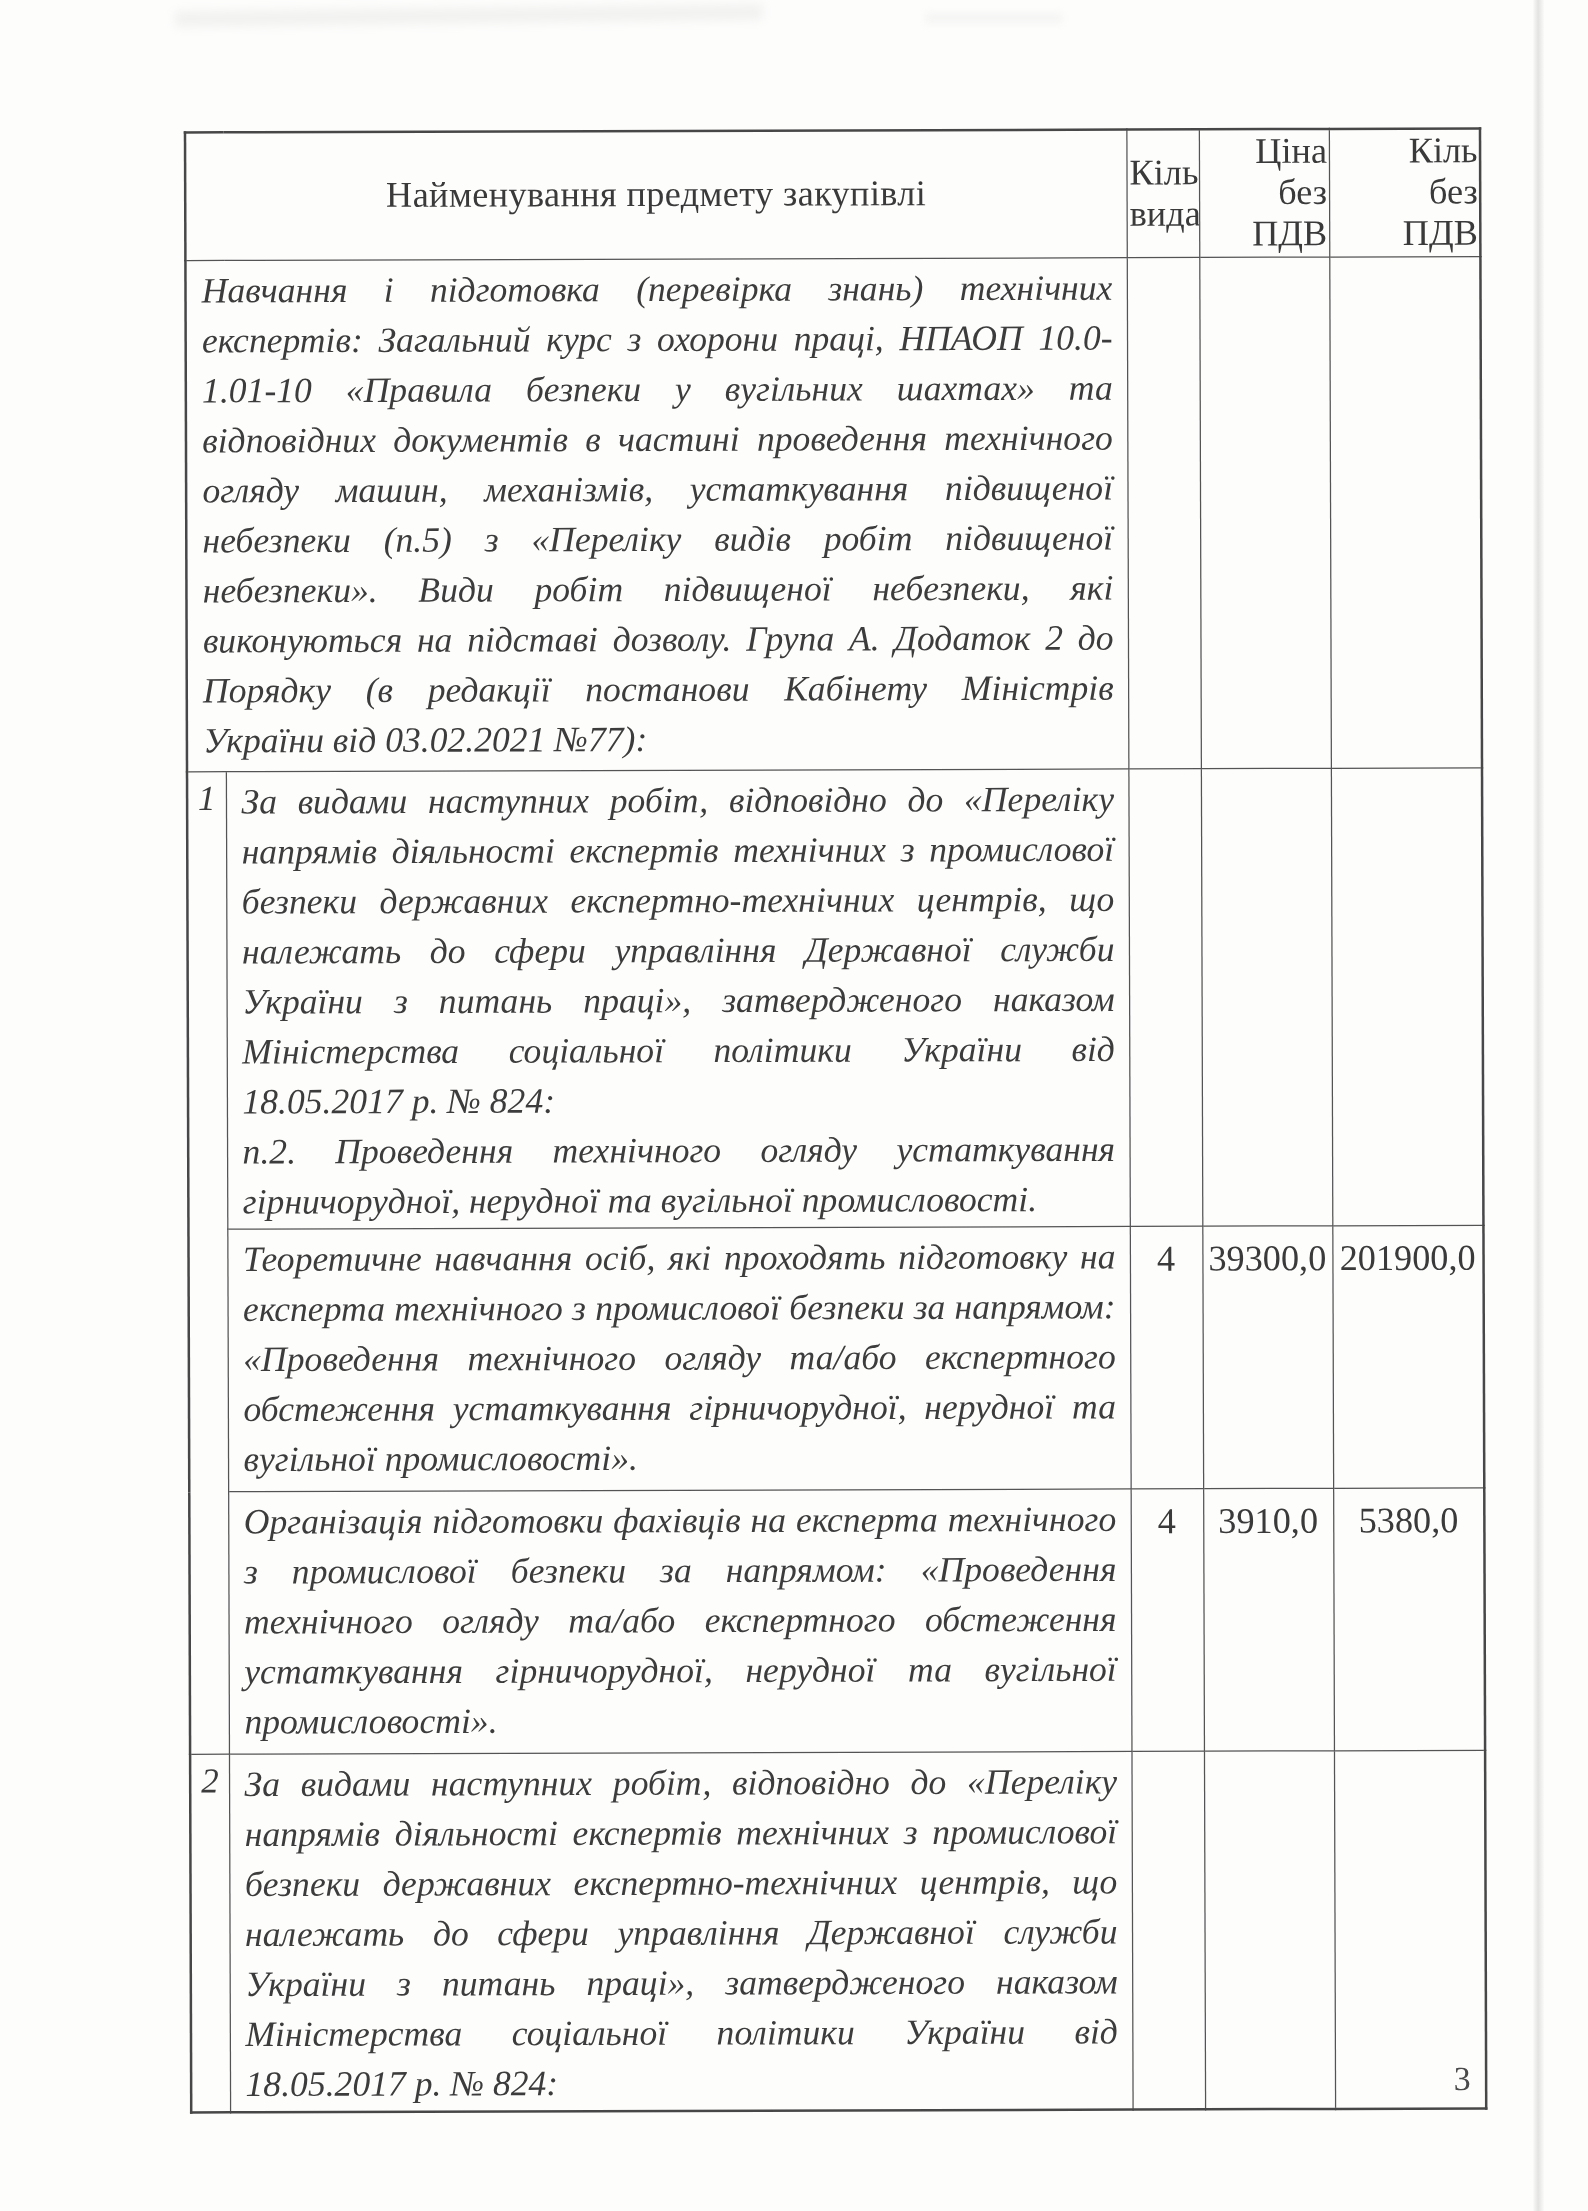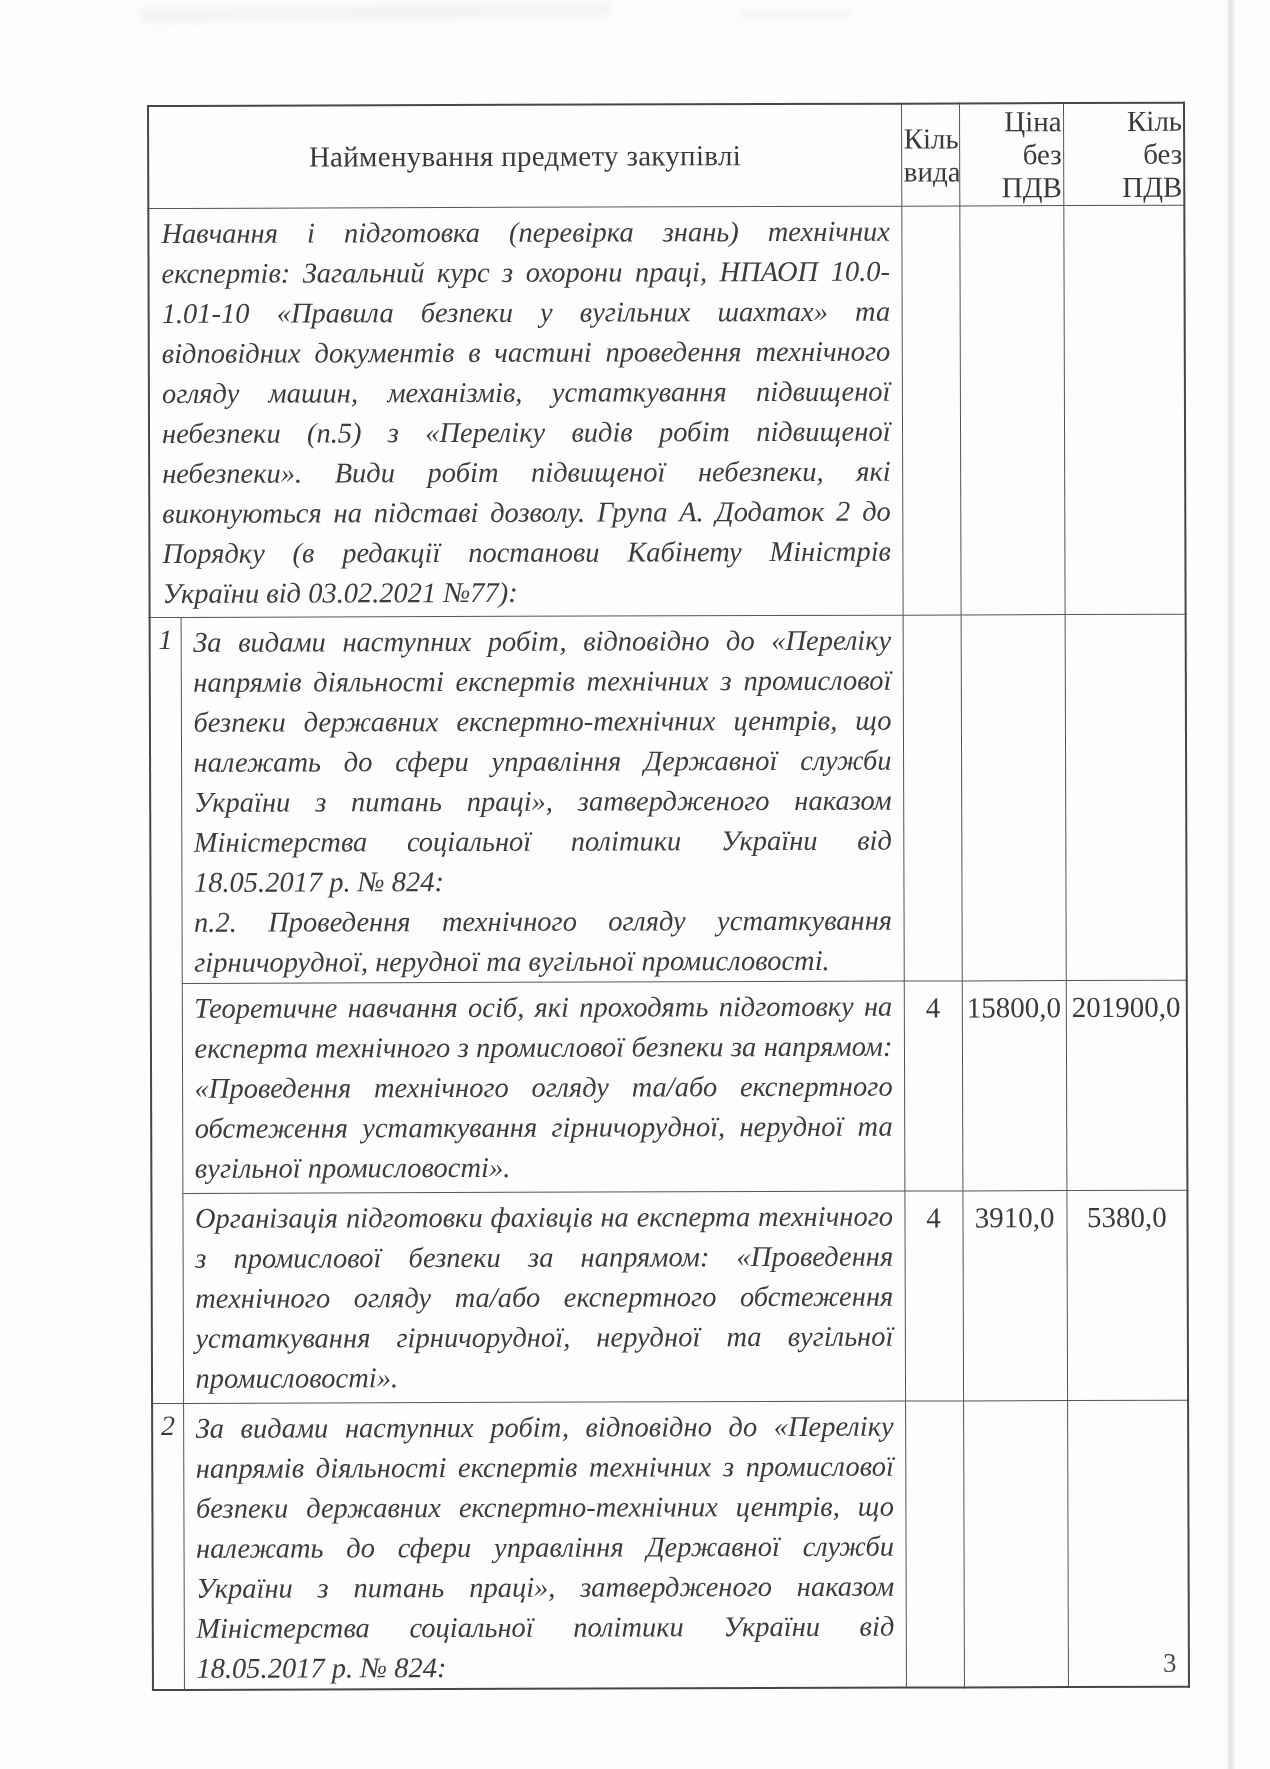--- a/index.html
+++ b/index.html
@@ -111,21 +111,21 @@
     <td></td>
     <td></td>
     <td></td>
   </tr>
 
   <tr class="r-sub">
     <td class="cell-text">
       <p>Теоретичне навчання осіб, які проходять підготовку на експерта технічного з промислової безпеки за напрямом: «Проведення технічного огляду та/або експертного обстеження устаткування гірничорудної, нерудної та вугільної промисловості».</p>
     </td>
     <td class="cell-val">4</td>
-    <td class="cell-val">15800,0</td>
+    <td class="cell-val">39300,0</td>
     <td class="cell-val">201900,0</td>
   </tr>
 
   <tr class="r-sub">
     <td class="cell-text">
       <p>Організація підготовки фахівців на експерта технічного з промислової безпеки за напрямом: «Проведення технічного огляду та/або експертного обстеження устаткування гірничорудної, нерудної та вугільної промисловості».</p>
     </td>
     <td class="cell-val">4</td>
     <td class="cell-val">3910,0</td>
     <td class="cell-val">5380,0</td>

